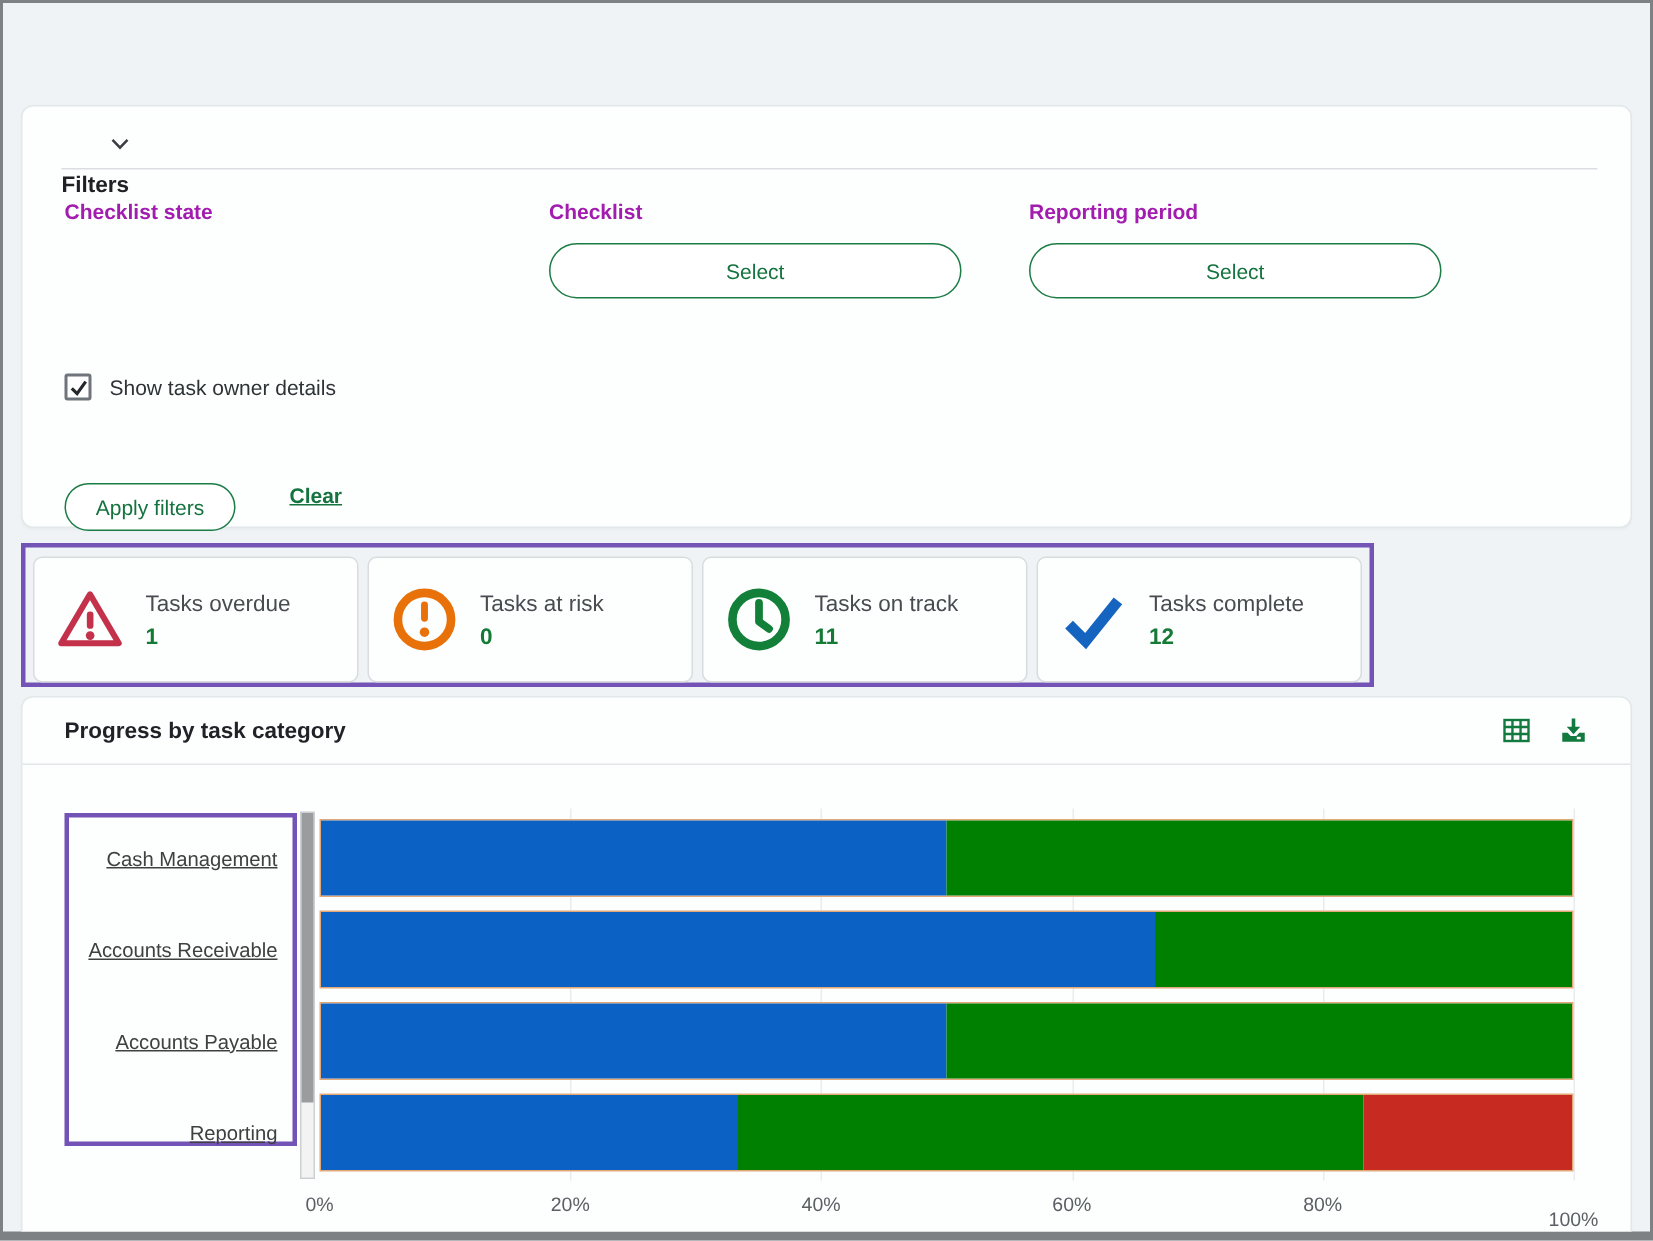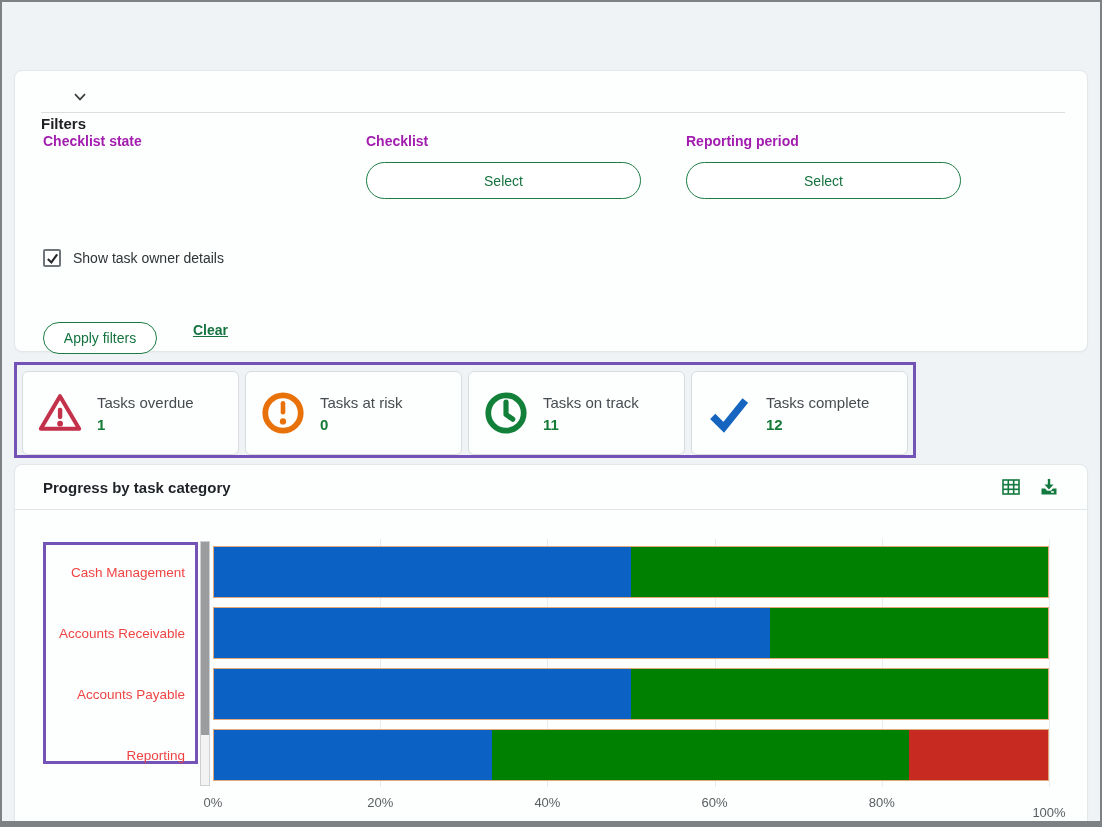--- a/index.html
+++ b/index.html
@@ -69,21 +69,21 @@
   .chart-toolbar { position:absolute; right:28px; top:12px; display:flex; gap:18px; }
   .chart-toolbar .tool { width:20px; height:20px; cursor:pointer; }
   .chart-divider { position:absolute; left:0; right:0; top:44px;
     border-bottom:1px solid #e1e6e8; }
   .labels-annotation { position:absolute; left:28px; top:77px; width:155px;
     height:222px; border:3px solid #7353b5; }
   .cat-labels { position:absolute; left:30px; top:76px; width:144px;
     padding-top:5px; display:flex; flex-direction:column; gap:9px; }
   .cat-row { height:52px; display:flex; align-items:center; justify-content:flex-end;
     padding-right:4px; }
-  .cat-link { font-size:13.5px; color:#ef4444; cursor:pointer; }
+  .cat-link { font-size:13.5px; color:#404040; text-decoration:underline; cursor:pointer; }
   .chart-scrollbar { position:absolute; left:185px; top:76px; width:10px; height:245px;
     background:#f3f3f3; border:1px solid #cdd0d2; }
   .chart-scroll-thumb { position:absolute; left:0; top:0; width:8px; height:193px;
     background:#9a9c9e; cursor:grab; }
   .chart-plot { position:absolute; left:198px; top:74px; width:836px; height:248px; }
   .gridline { position:absolute; top:0; bottom:0; width:1px; background:#e9ebee; }
   .bar-rows { position:absolute; inset:0; padding-top:7px; display:flex;
     flex-direction:column; gap:9px; }
   .bar-row { height:52px; width:100%; display:flex;
     border:1px solid #e2a878; background:#fff; }

